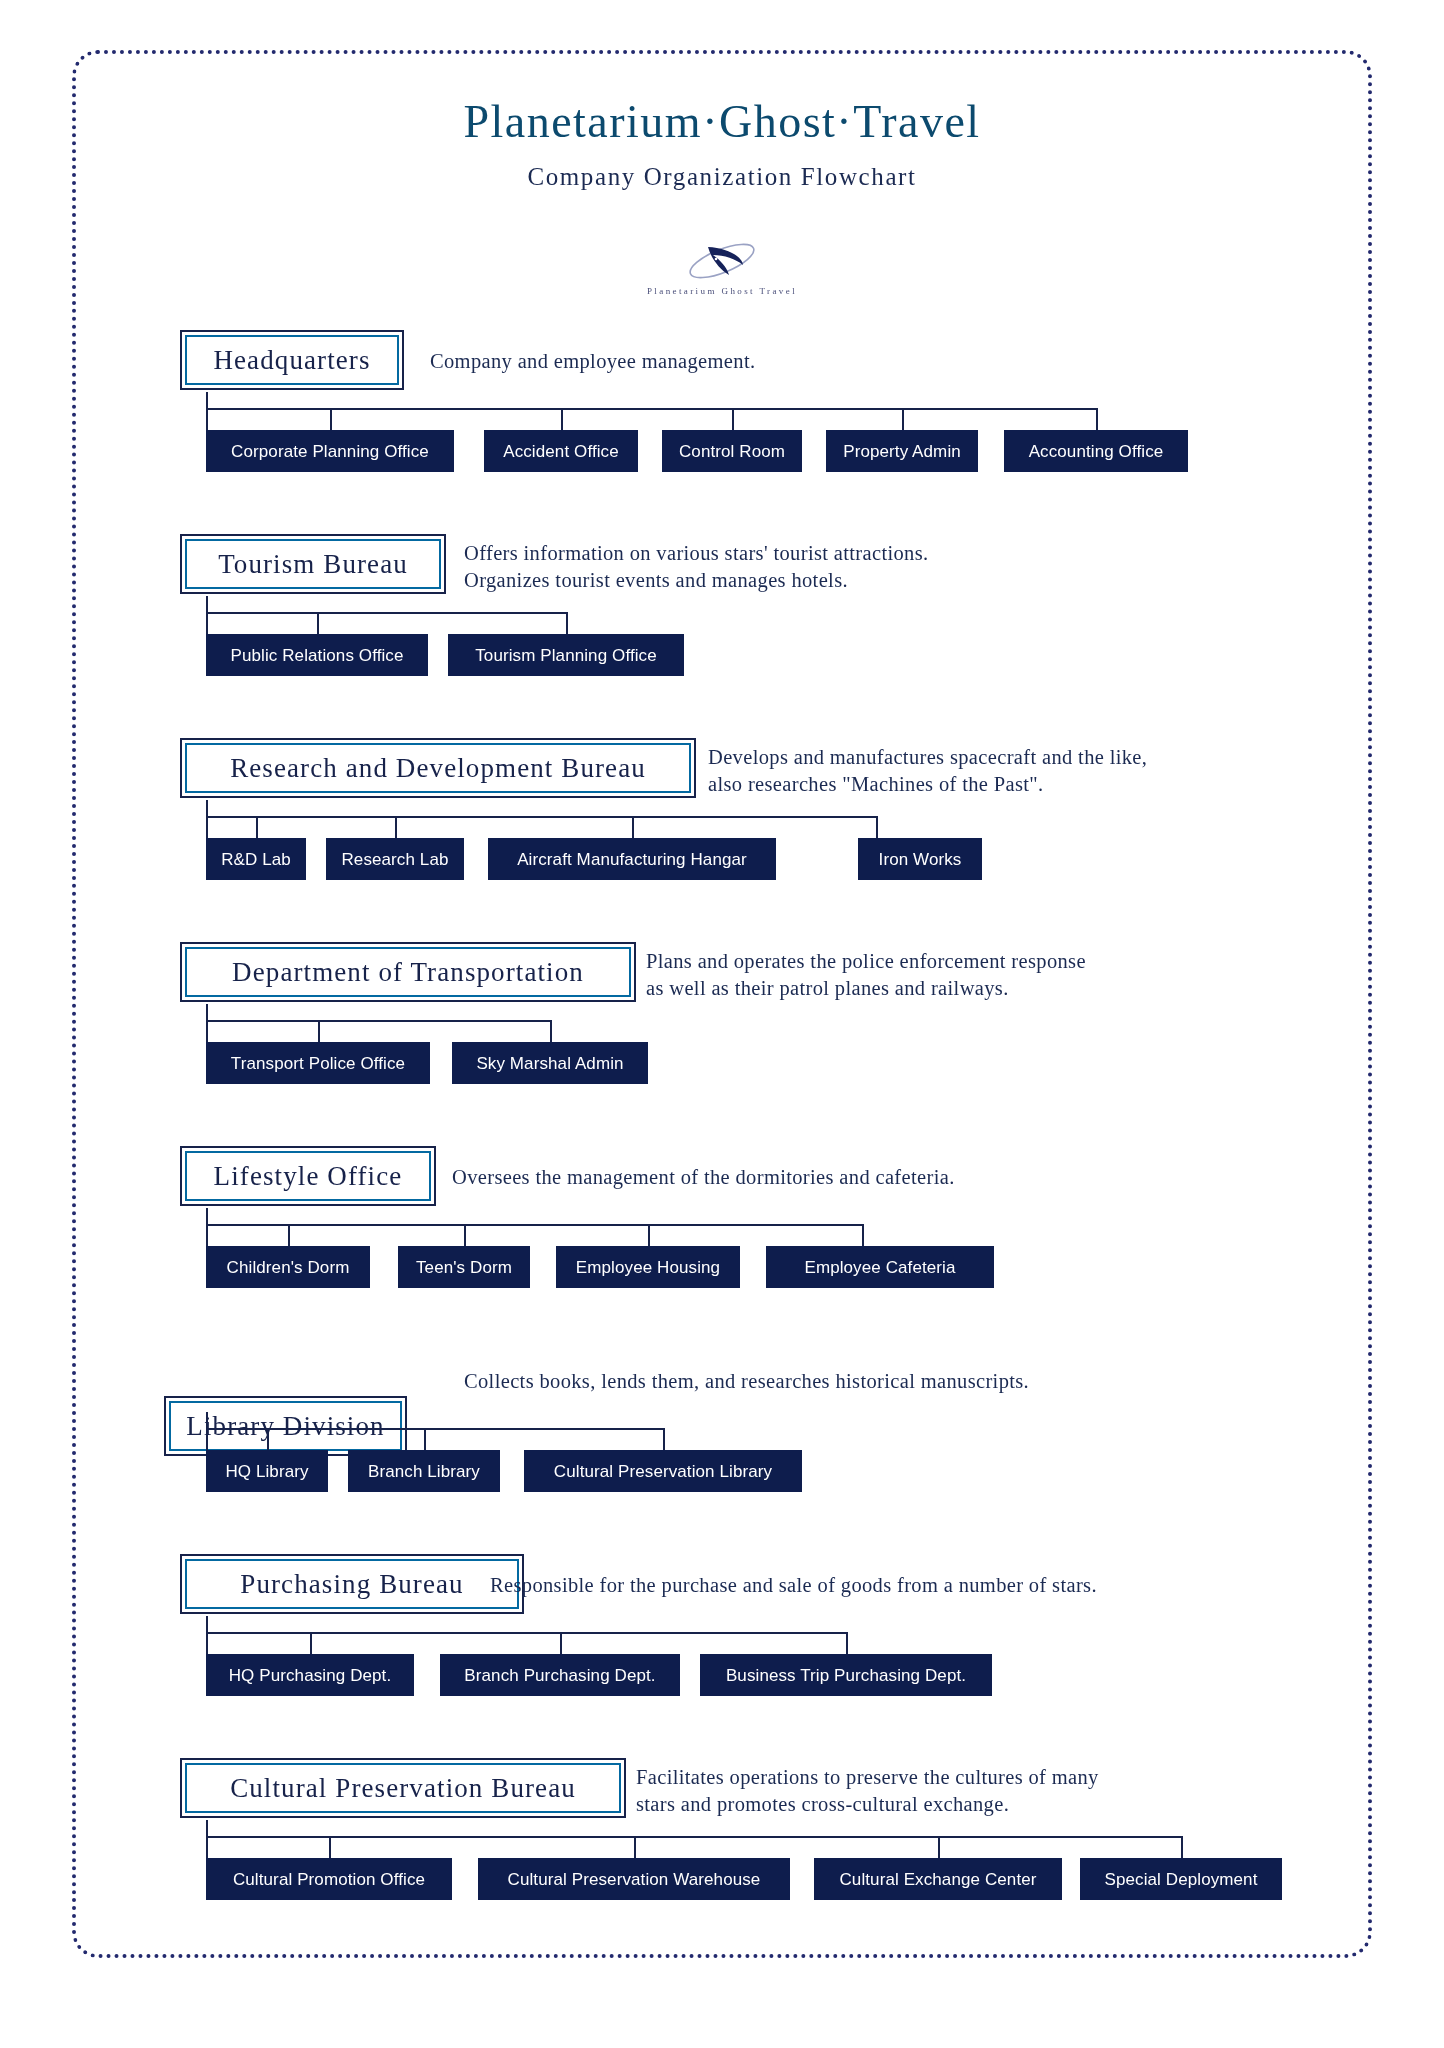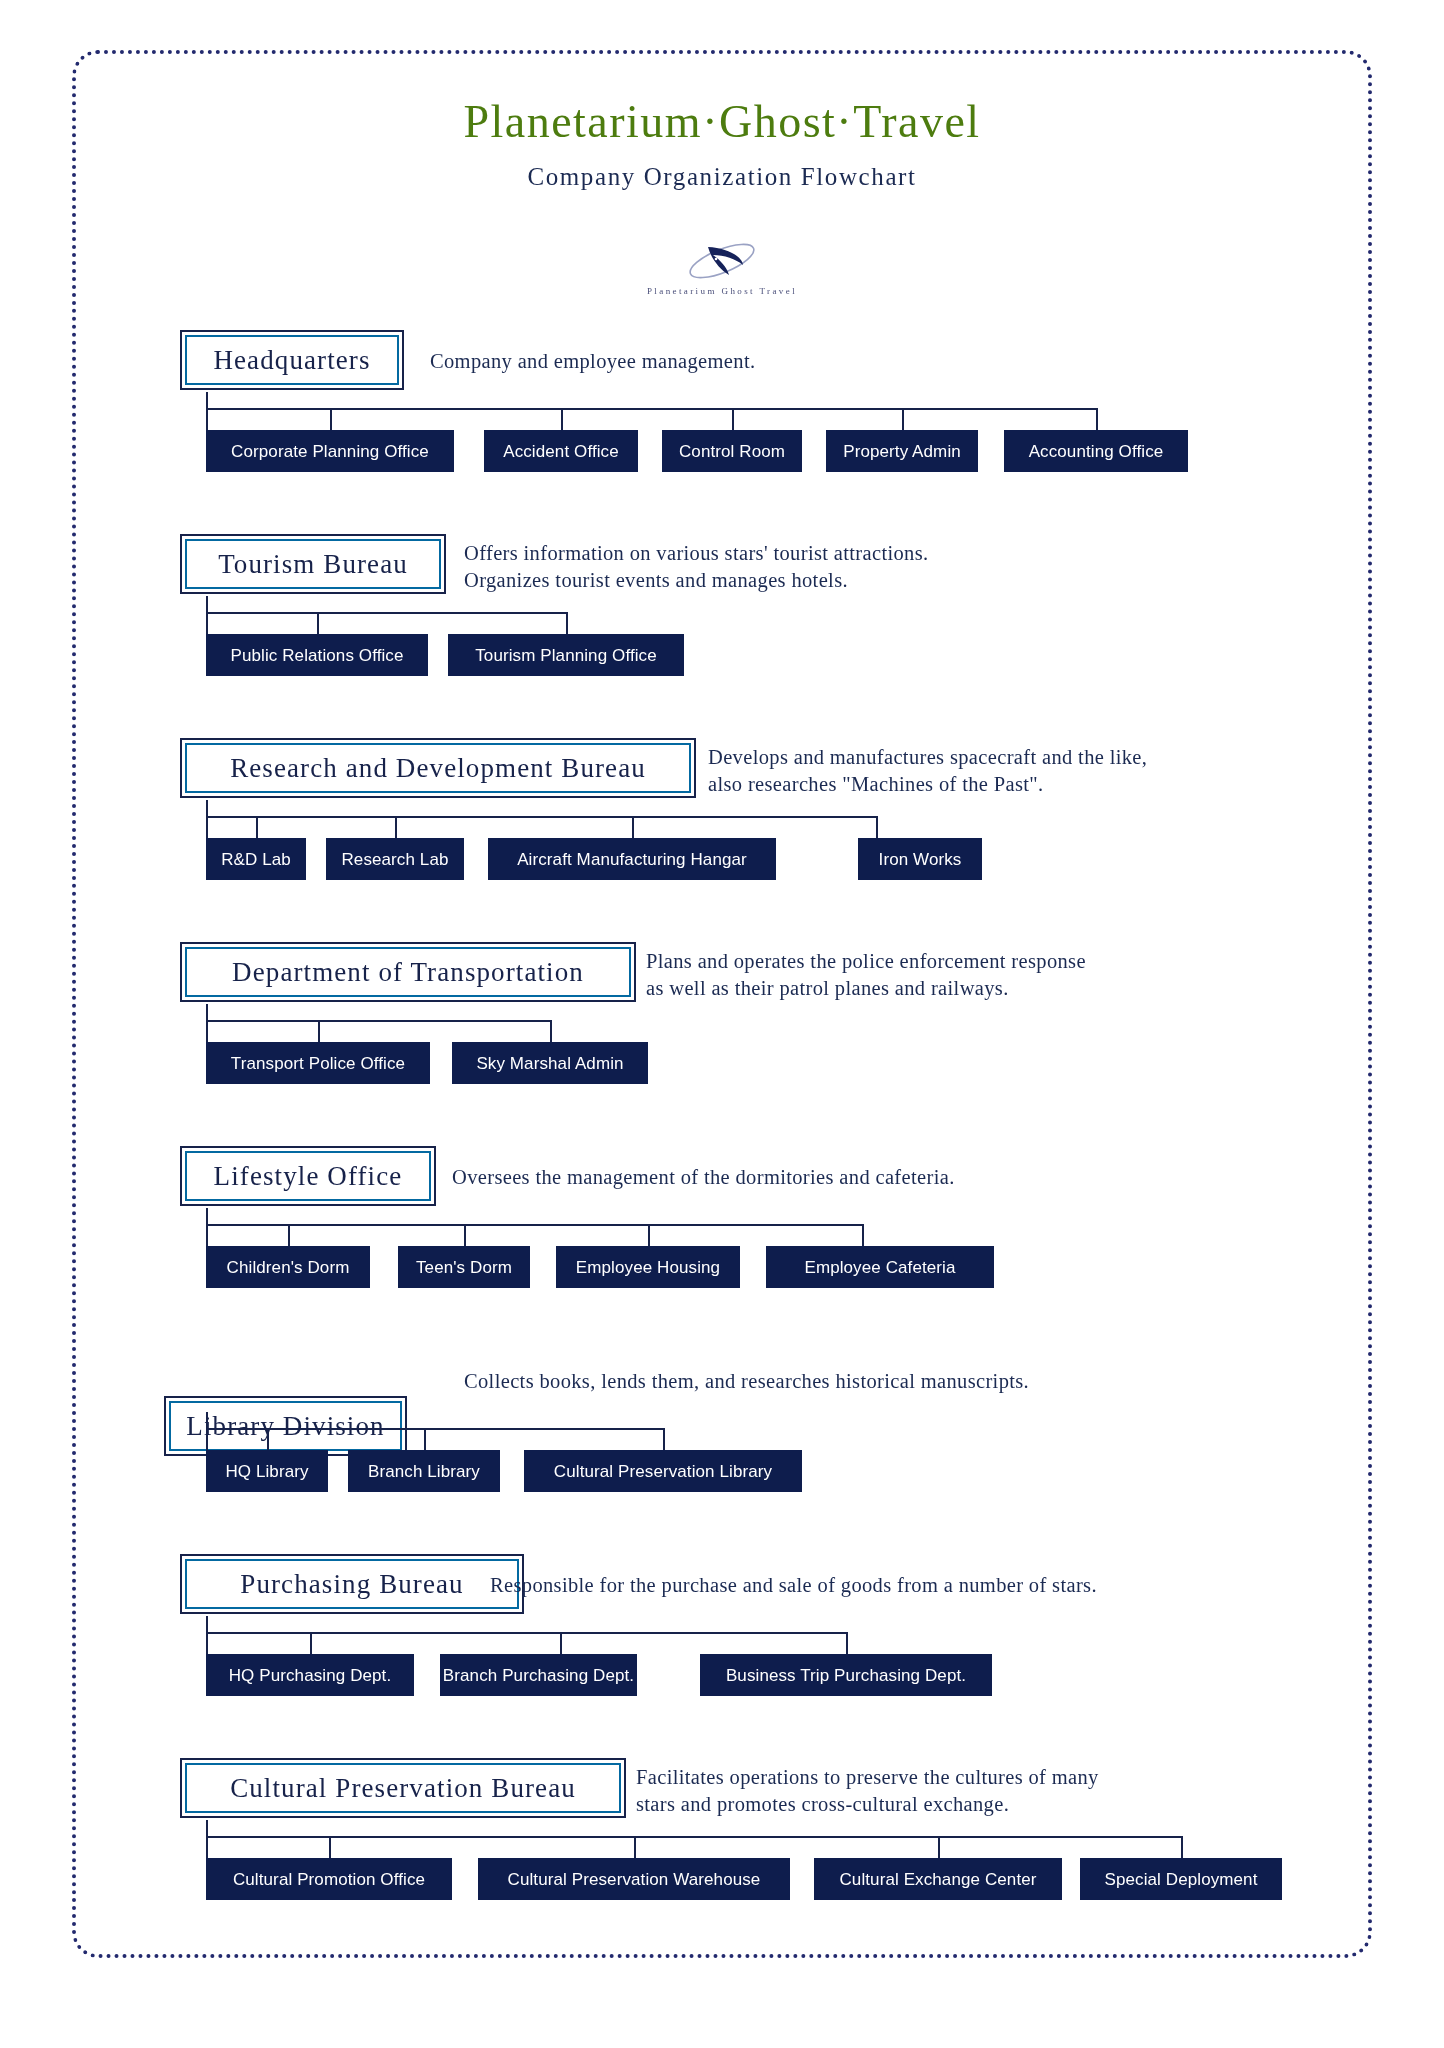--- a/index.html
+++ b/index.html
@@ -41,21 +41,21 @@
     position: absolute;
     left: 0;
     top: 96px;
     width: 1444px;
     text-align: center;
   }
   #brand-title {
     font-family: "Liberation Serif", serif;
     font-size: 46px;
     letter-spacing: 1.5px;
-    color: #4d7c0f;
+    color: #0c4a6e;
     line-height: 1.15;
     white-space: nowrap;
   }
   #brand-subtitle {
     margin-top: 14px;
     font-family: "Liberation Serif", serif;
     font-size: 25px;
     letter-spacing: 1.6px;
     color: #1b2a52;
   }
@@ -408,21 +408,21 @@
           <div class="conn-bus" style="left: 206px; top: 16px; width: 640px;"></div>
           <div class="conn-drop" style="left: 310px; top: 16px; height: 22px;"></div>
           <div class="conn-drop" style="left: 560px; top: 16px; height: 22px;"></div>
           <div class="conn-drop" style="left: 846px; top: 16px; height: 22px;"></div>
           <div class="conn-drop" style="left: 206px; top: 16px; height: 22px;"></div>
         </div>
         <div class="children-row">
           <div class="child-box" style="left: 206px; width: 208px;">
             <span class="child-label">HQ Purchasing Dept.</span>
           </div>
-          <div class="child-box" style="left: 440px; width: 197px;">
+          <div class="child-box" style="left: 440px; width: 240px;">
             <span class="child-label">Branch Purchasing Dept.</span>
           </div>
           <div class="child-box" style="left: 700px; width: 292px;">
             <span class="child-label">Business Trip Purchasing Dept.</span>
           </div>
         </div>
       </div>
       <div class="unit" style="margin-bottom: 0px;">
         <div class="parent-row">
           <div class="parent-box" style="left: 180px; width: 446px;">

